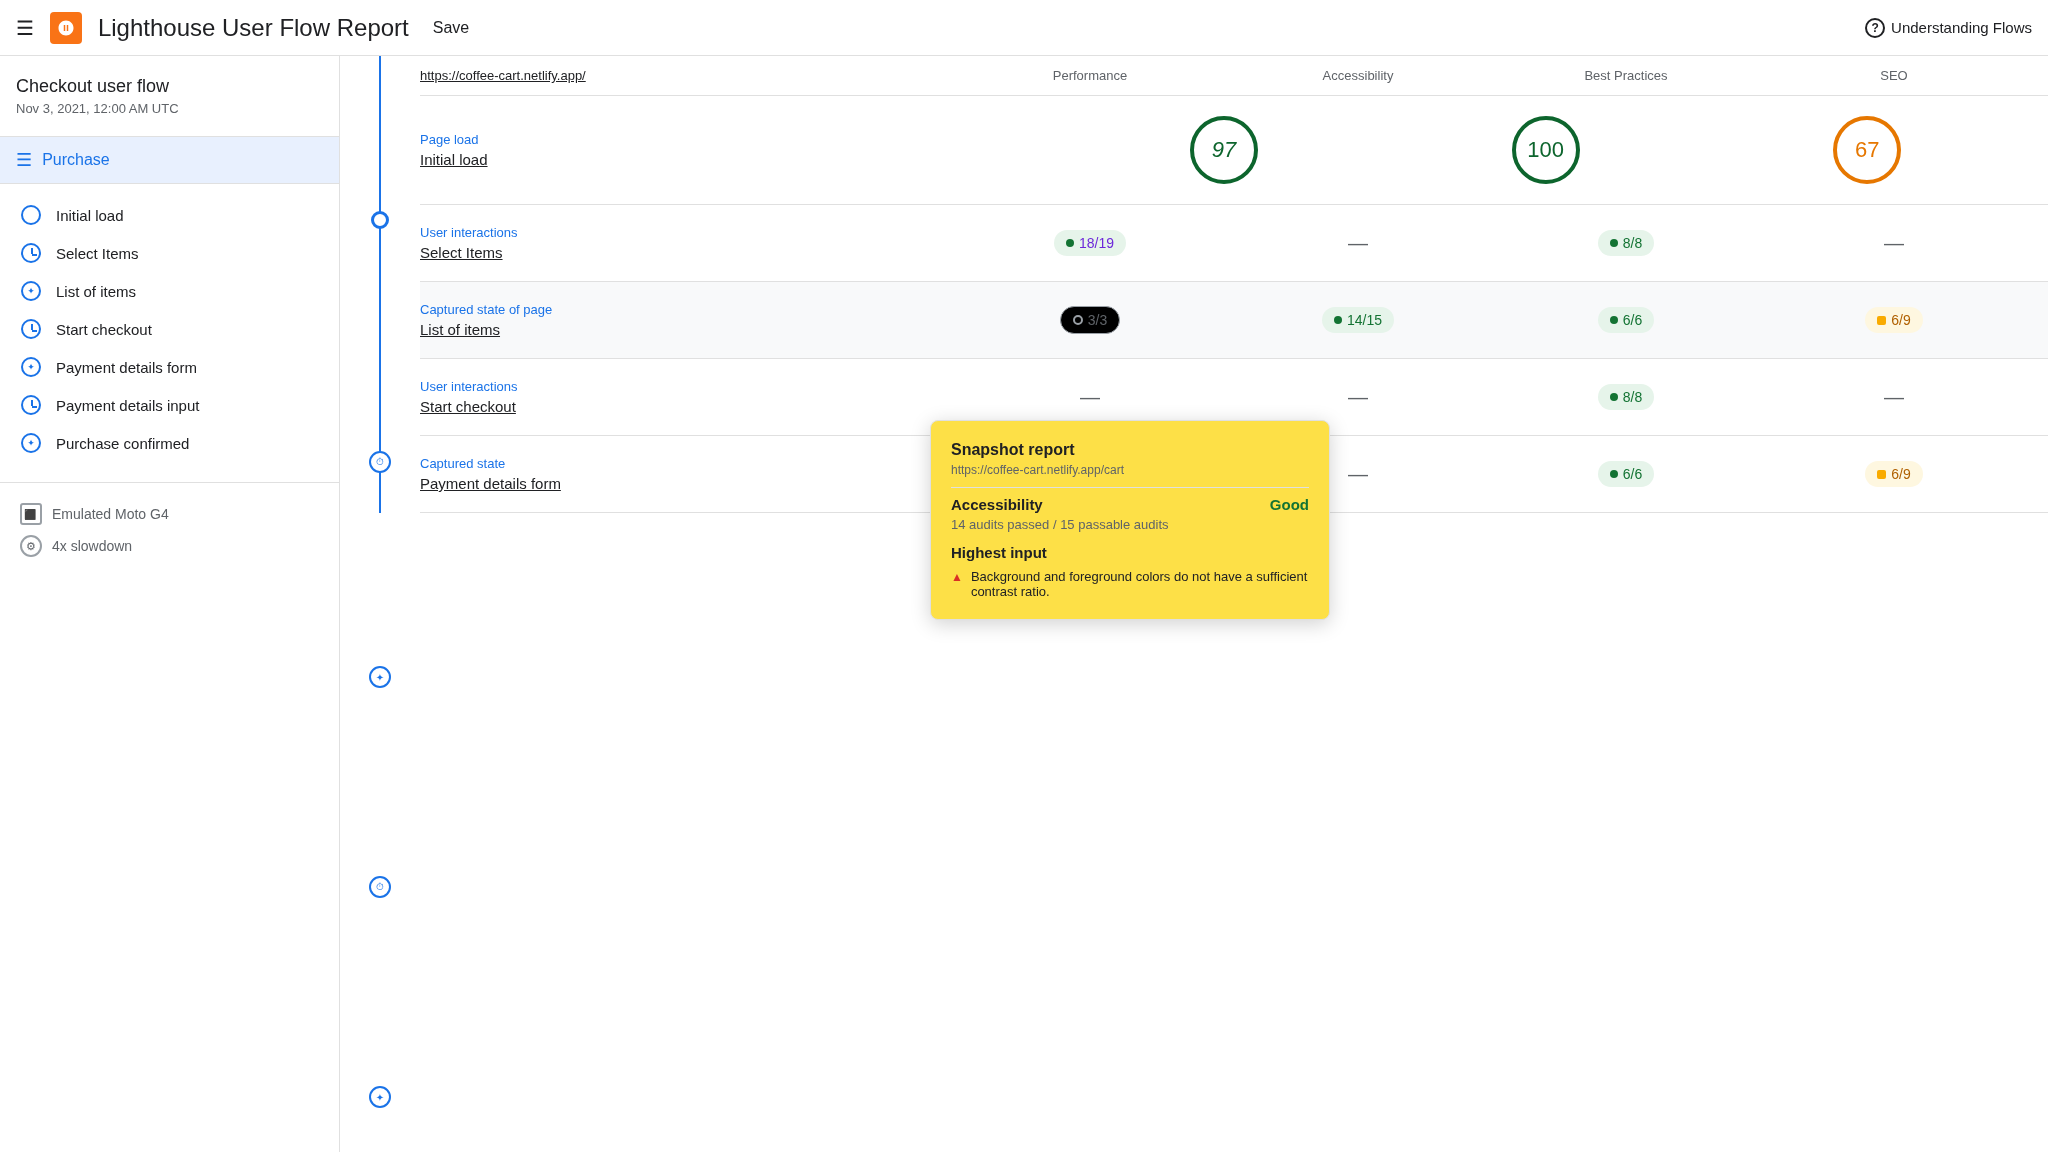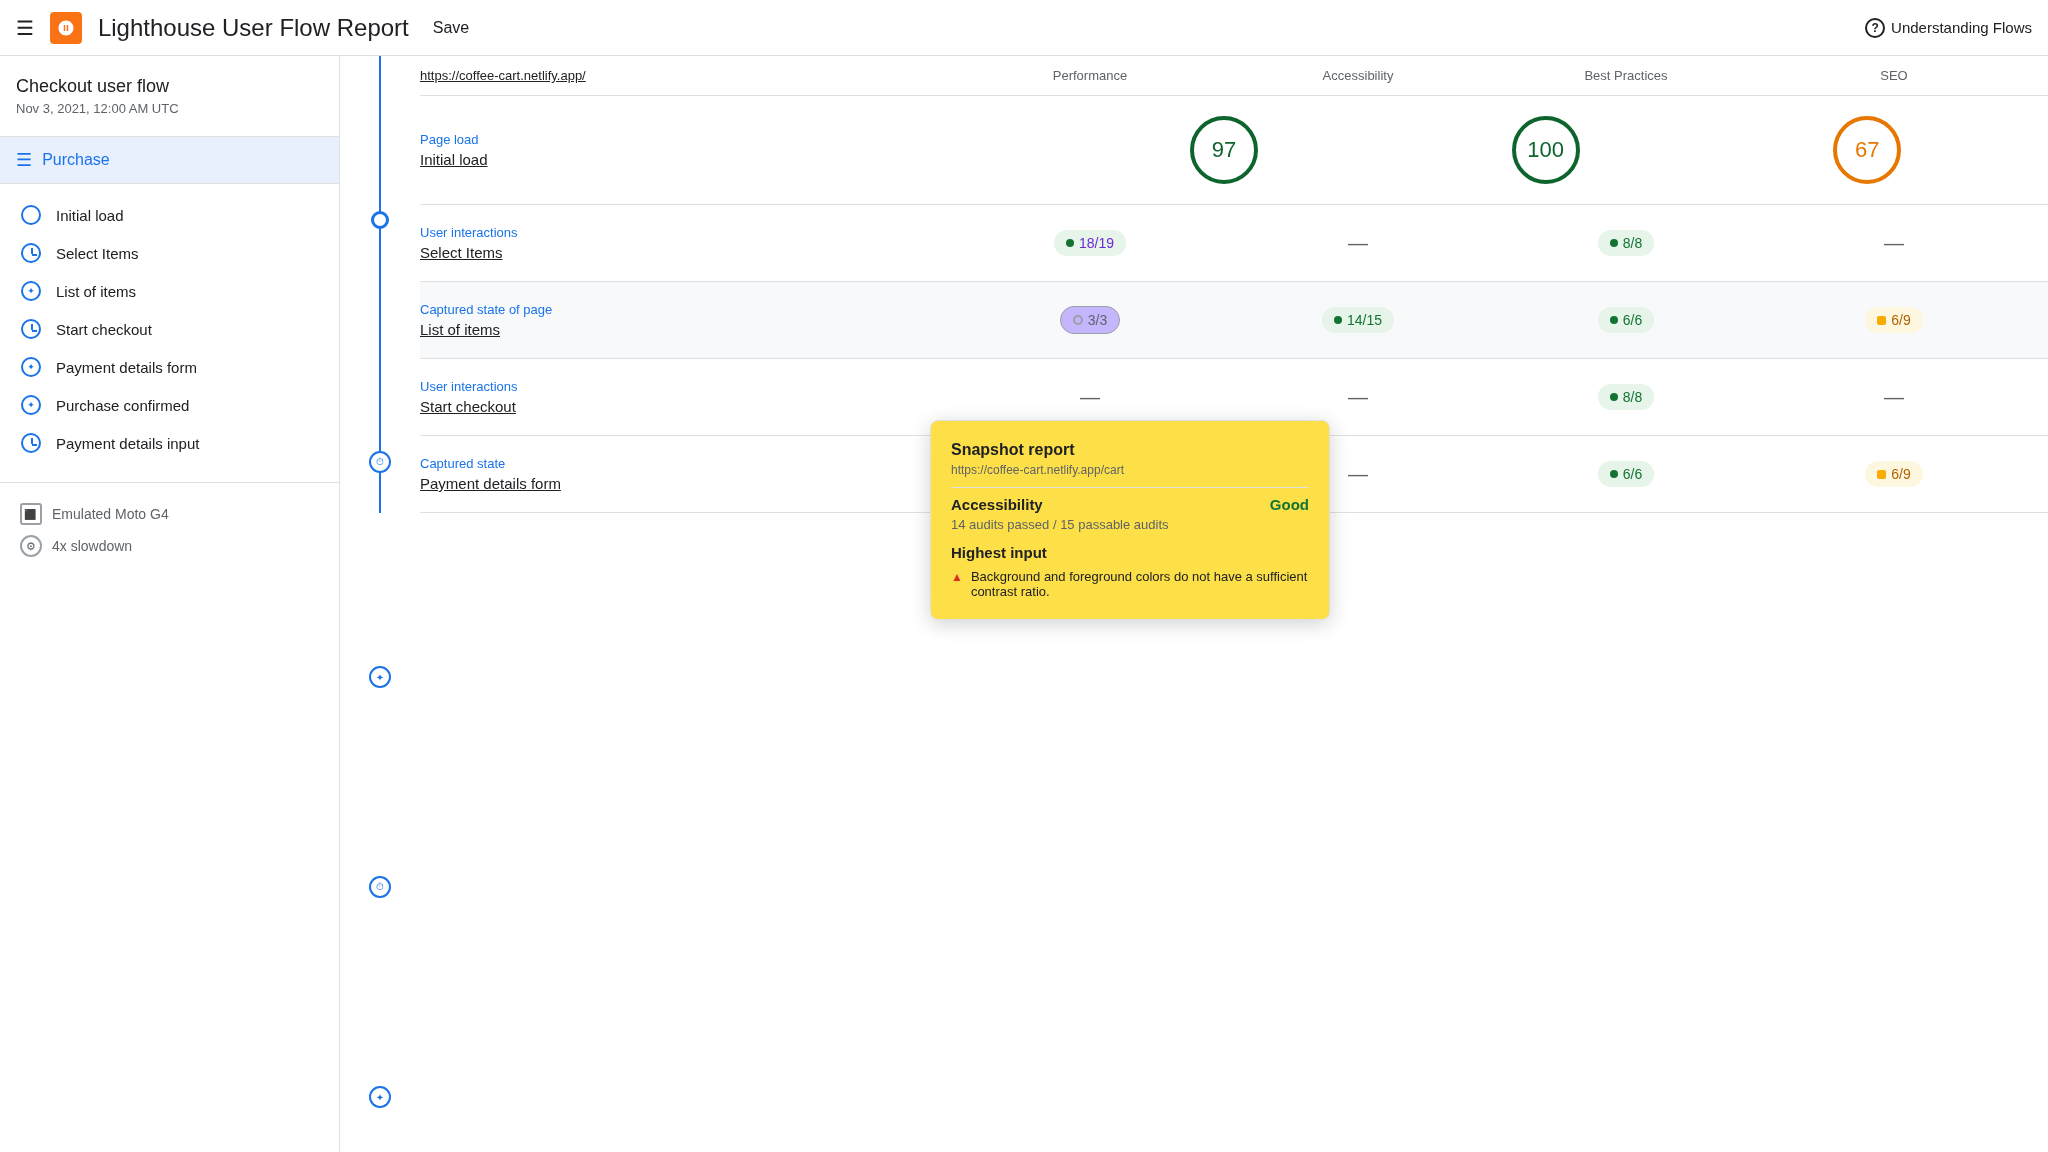--- a/index.html
+++ b/index.html
@@ -130,30 +130,30 @@
 
       <div class="sidebar-step">
         <div class="step-icon">
             <div class="icon-snap"></div>
           </div>
         <span class="step-label">Payment details form</span>
       </div>
 
       <div class="sidebar-step">
         <div class="step-icon">
+            <div class="icon-clock"></div>
+          </div>
+        <span class="step-label">Payment details input</span>
+      </div>
+
+      <div class="sidebar-step">
+        <div class="step-icon">
             <div class="icon-snap"></div>
           </div>
         <span class="step-label">Purchase confirmed</span>
-      </div>
-
-      <div class="sidebar-step">
-        <div class="step-icon">
-            <div class="icon-clock"></div>
-          </div>
-        <span class="step-label">Payment details input</span>
       </div>
     </div>
     <hr class="sidebar-divider2">
     <div class="sidebar-meta">
       <div class="sidebar-meta-item">
         <div class="meta-icon">⬛</div>
         <span>Emulated Moto G4</span>
       </div>
       <div class="sidebar-meta-item">
         <div class="meta-icon-gear">⚙</div>
@@ -200,21 +200,21 @@
           <div style="flex:1; text-align:center; font-size:13px; color:#5f6368;">SEO</div>
         </div>
 
         <div style="display:flex; border-bottom:1px solid #e0e0e0; padding:20px 20px 20px 0; align-items:center;">
           <div style="flex:2;">
             <div style="font-size:13px; color:#1a73e8; font-weight:500; margin-bottom:4px;">Page load</div>
             <div style="font-size:15px; color:#202124; text-decoration:underline; cursor:pointer;">Initial load</div>
           </div>
 
           <div style="flex:1; display:flex; justify-content:center;">
-            <div style="width:68px;height:68px;border-radius:50%;display:flex;align-items:center;justify-content:center;font-size:22px;font-weight:500;color:#0d652d;border:4px solid #0d652d;">97</div>
+            <div style="width:68px;height:68px;border-radius:50%;display:flex;align-items:center;justify-content:center;font-size:22px;font-weight:500;color:#0d652d;border:4px solid #0d652d;font-style:italic;">97</div>
           </div>
           <div style="flex:1; display:flex; justify-content:center;">
             <div style="width:68px;height:68px;border-radius:50%;display:flex;align-items:center;justify-content:center;font-size:22px;font-weight:500;color:#0d652d;border:4px solid #0d652d;">100</div>
           </div>
           <div style="flex:1; display:flex; justify-content:center;">
             <div style="width:68px;height:68px;border-radius:50%;display:flex;align-items:center;justify-content:center;font-size:22px;font-weight:500;color:#e67700;border:4px solid #e67700;">67</div>
           </div>
         </div>
 
         <div style="display:flex; border-bottom:1px solid #e0e0e0; padding:20px 20px 20px 0; align-items:center;">
@@ -241,21 +241,21 @@
             <span style="font-size:20px;color:#5f6368;">—</span>
           </div>
         </div>
 
         <div style="display:flex; border-bottom:1px solid #e0e0e0; padding:20px 20px 20px 0; align-items:center; background:#f8f9fa;">
           <div style="flex:2;">
             <div style="font-size:13px; color:#1a73e8; font-weight:500; margin-bottom:4px;">Captured state of page</div>
             <div style="font-size:15px; color:#202124; text-decoration:underline; cursor:pointer;">List of items</div>
           </div>
           <div style="flex:1; display:flex; justify-content:center;">
-            <div style="display:flex;align-items:center;gap:5px;background:#c4b5fd;border:1.5px solid #9aa0a6;border-radius:20px;padding:5px 12px;font-size:14px;color:#5f6368;">
+            <div style="display:flex;align-items:center;gap:5px;background:#000000;border:1.5px solid #9aa0a6;border-radius:20px;padding:5px 12px;font-size:14px;color:#5f6368;">
               <div style="width:10px;height:10px;border-radius:50%;border:2px solid #9aa0a6;"></div>
               <span>3/3</span>
             </div>
           </div>
           <div style="flex:1; display:flex; justify-content:center;">
             <div style="display:flex;align-items:center;gap:5px;background:#e6f4ea;border-radius:20px;padding:5px 12px;font-size:14px;color:#137333;">
               <div style="width:8px;height:8px;border-radius:50%;background:#137333;"></div>
               <span>14/15</span>
             </div>
           </div>

